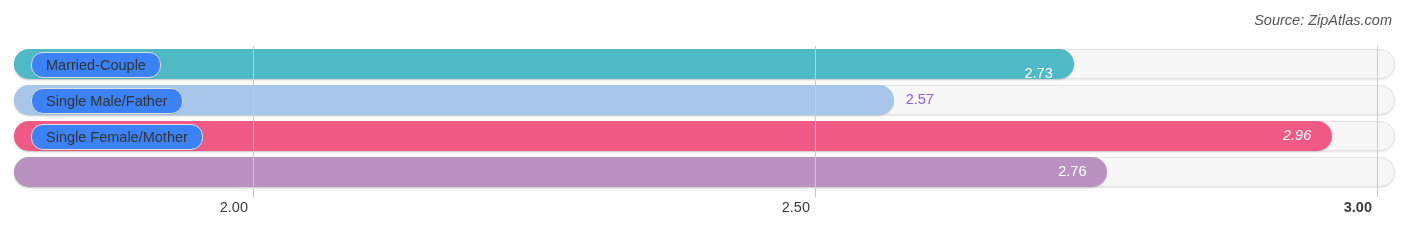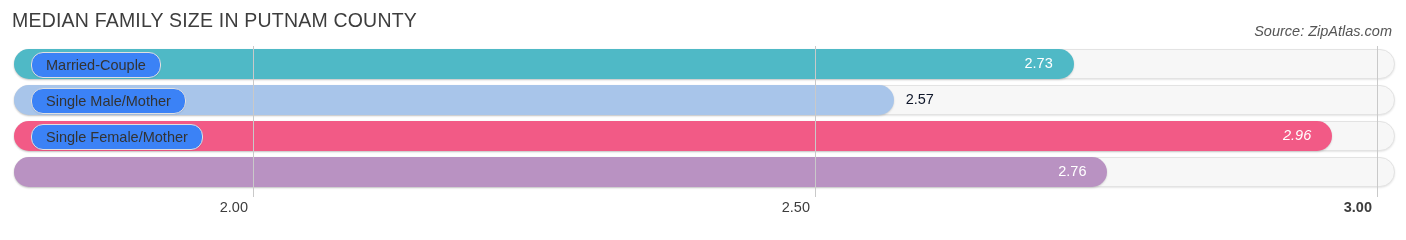--- a/index.html
+++ b/index.html
@@ -34,21 +34,20 @@
     white-space: nowrap;
   }
   .chart-source {
     position: absolute;
     right: 14px;
     top: 12px;
     font-size: 14.5px;
     font-style: italic;
     color: #555555;
     white-space: nowrap;
-    margin-top: 11px;
   }
 
   
   .plot {
     position: absolute;
     left: 0;
     top: 46px;
     width: 1406px;
     height: 151px;
   }
@@ -131,21 +130,21 @@
     top: 9px;
     font-size: 14.5px;
     color: #ffffff;
     white-space: nowrap;
     z-index: 7;
   }
   .value-out {
     position: absolute;
     top: 9px;
     font-size: 14.5px;
-    color: #0f172a;
+    color: #8b5cf6;
     white-space: nowrap;
     z-index: 7;
   }
 
   
   .axis {
     position: absolute;
     left: 0;
     top: 197px;
     width: 1184px;
@@ -157,36 +156,35 @@
     font-size: 14.5px;
     color: #3d3d3d;
     transform: translateX(-100%);
     white-space: nowrap;
   }
 </style>
 </head>
 <body>
 
 <div class="header">
-  <div class="chart-title">MEDIAN FAMILY SIZE IN PUTNAM COUNTY</div>
   <div class="chart-source">Source: ZipAtlas.com</div>
 </div>
 
 <div class="plot">
   <div class="rows" id="rows">
       <div class="row" style="top: 0px;">
         <div class="track"></div>
         <div class="bar" style="width: 1059.52px; background: rgb(79, 185, 198);"></div>
         <div class="label-pill">Married-Couple</div>
-        <div class="value-in" style="left: 1024.52px;">2.73</div>
+        <div class="value-in" style="left: 1024.52px; margin-top: 10px;">2.73</div>
       </div>
       <div class="row" style="top: 36px;">
         <div class="track"></div>
         <div class="bar" style="width: 879.68px; background: rgb(168, 197, 234);"></div>
-        <div class="label-pill">Single Male/Mother</div>
+        <div class="label-pill">Single Male/Father</div>
         <div class="value-out" style="left: 905.68px;">2.57</div>
       </div>
       <div class="row" style="top: 72px;">
         <div class="track"></div>
         <div class="bar" style="width: 1318.04px; background: rgb(242, 90, 134);"></div>
         <div class="label-pill">Single Female/Mother</div>
         <div class="value-in" style="left: 1283.04px; font-style: italic;">2.96</div>
       </div>
       <div class="row" style="top: 108px;">
         <div class="track"></div>

